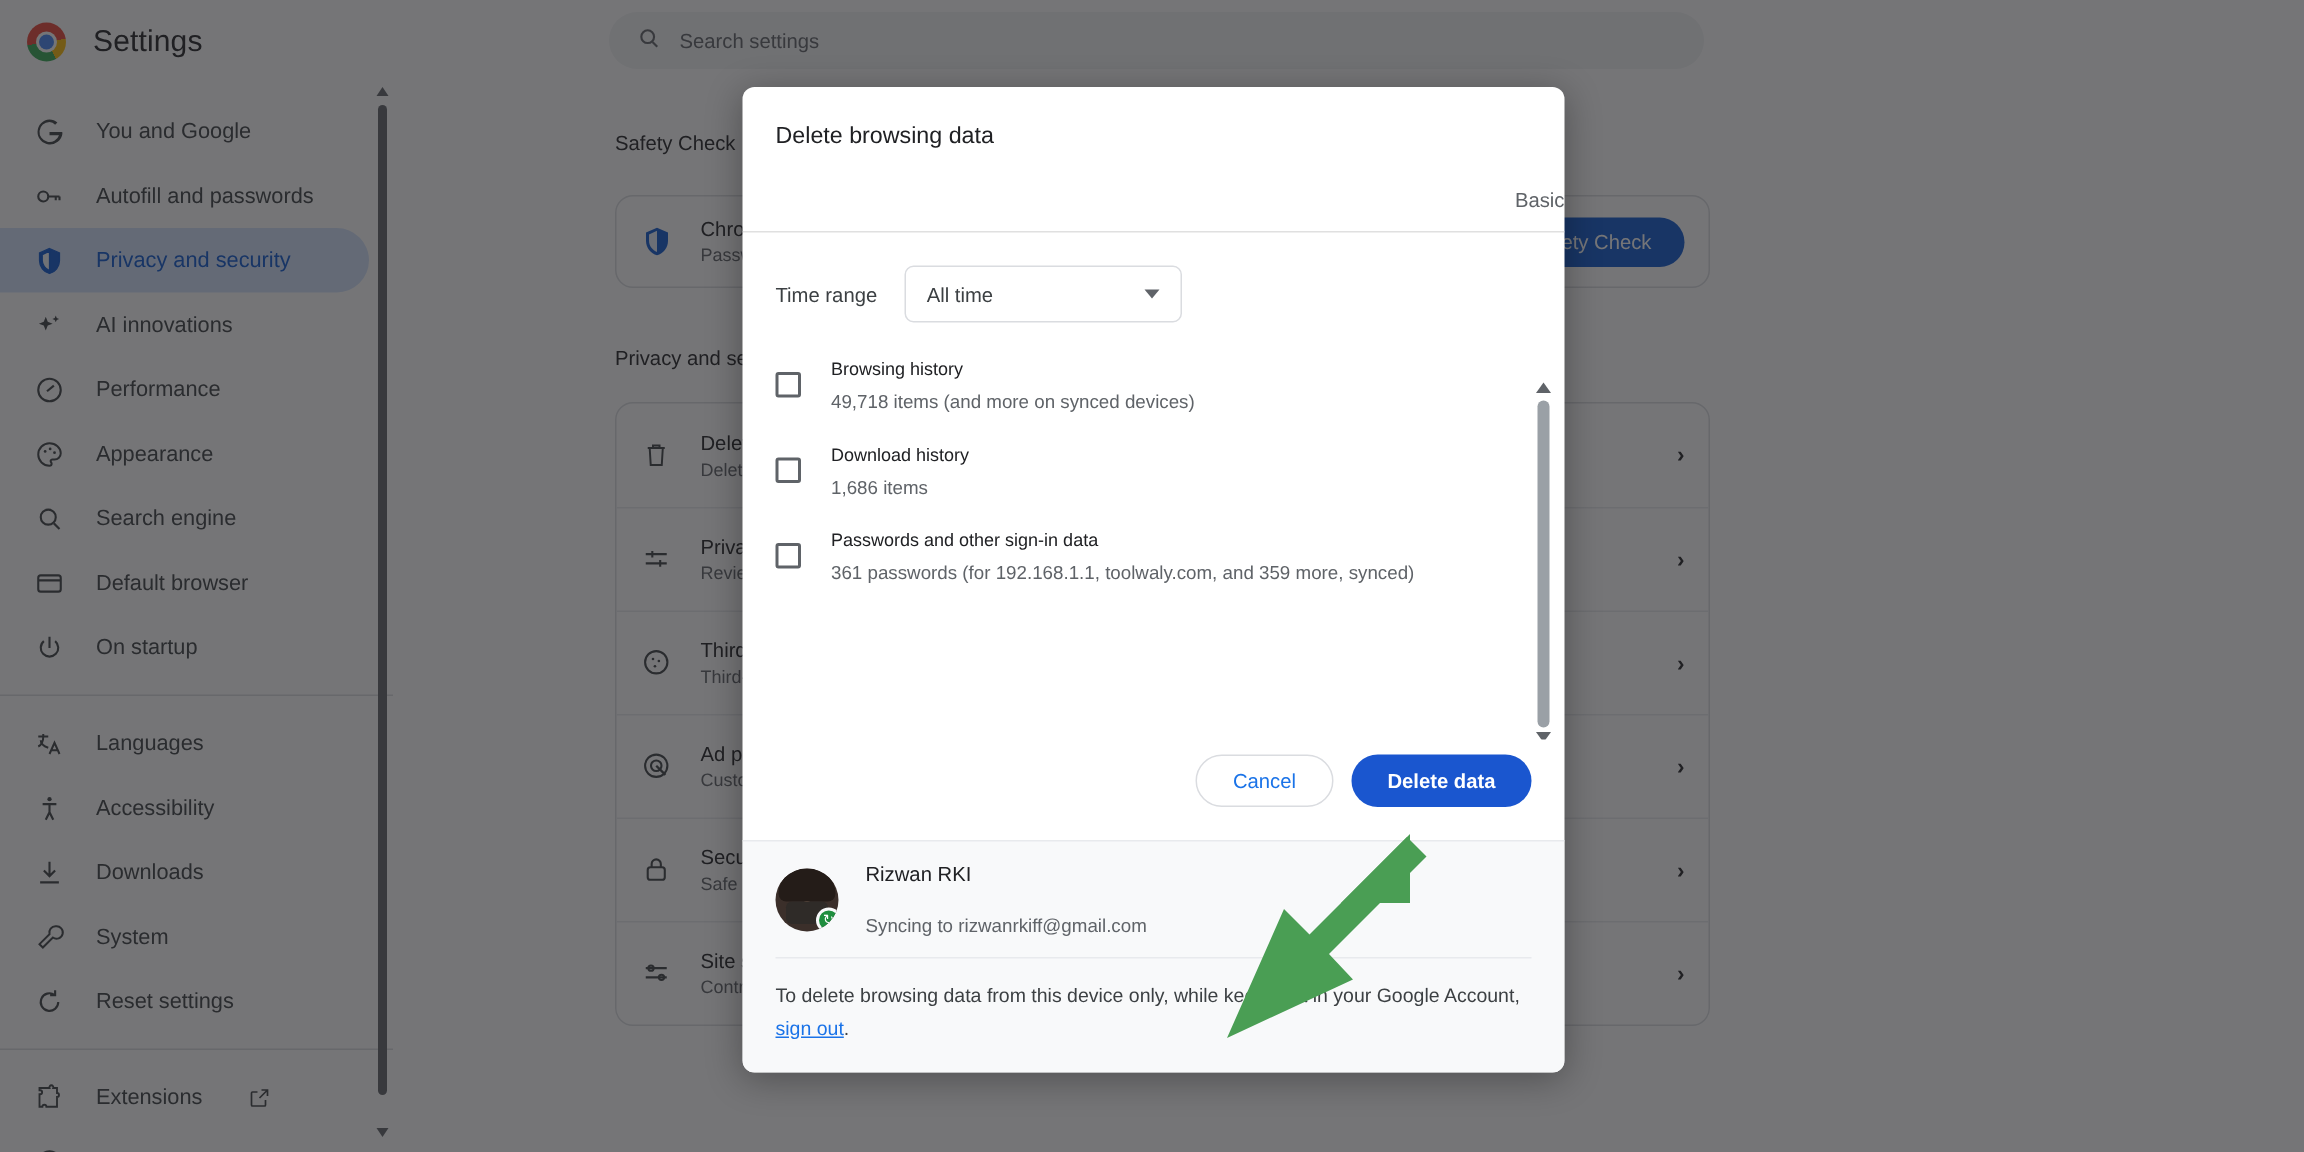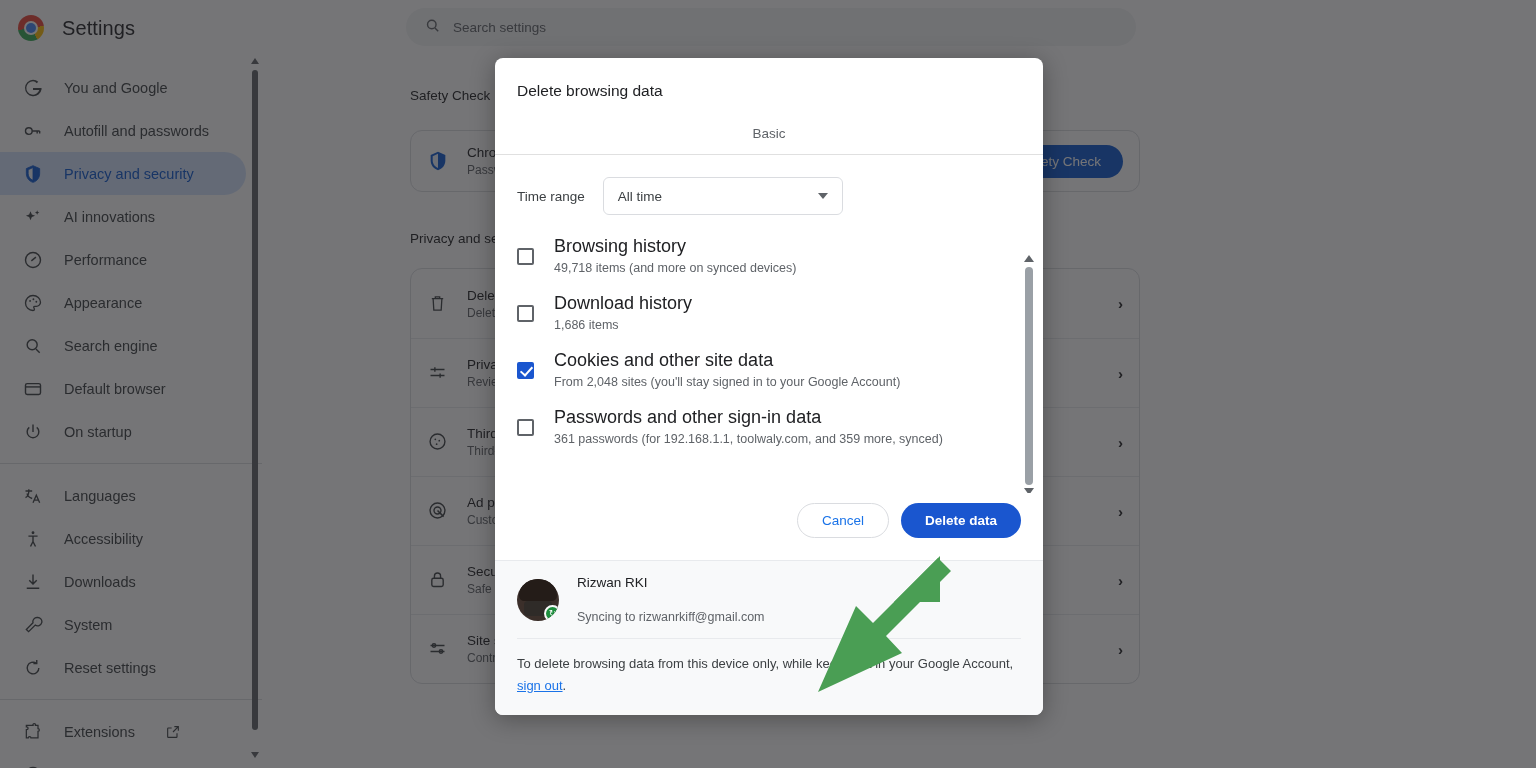--- a/index.html
+++ b/index.html
@@ -108,55 +108,55 @@
   .dialog {
     position: absolute; left: 495px; top: 58px;
     width: 548px; height: 657px;
     background: #ffffff; border-radius: 8px;
     box-shadow: 0 4px 24px rgba(0,0,0,.32);
     display: flex; flex-direction: column; overflow: hidden;
   }
   .dlg-title { padding: 24px 22px 14px 22px; font-size: 15.5px; color: #202124; }
   .tabs { display: flex; border-bottom: 1px solid #e0e0e0; position: relative; }
   .tab {
-    flex: 1; text-align: center; padding: 12px 0 13px 0;
+    flex: 1; text-align: right; padding: 12px 0 13px 0;
     font-size: 13.5px; color: #5f6368; cursor: pointer;
   }
   .tab.active { color: #1a73e8; }
   .tab.active::after {
     content: ""; position: absolute; bottom: -1px; height: 2px;
     background: #1a73e8; left: 50%; right: 0;
   }
 
   .dlg-body { position: relative; height: 340px; overflow: hidden; }
   .timerange { display: flex; align-items: center; gap: 18px; padding: 22px 22px 14px 22px; }
   .tr-label { font-size: 13.5px; color: #3c4043; }
   .tr-select {
-    width: 240px; height: 38px; border: 1px solid #dadce0; border-radius: 6px;
+    width: 185px; height: 38px; border: 1px solid #dadce0; border-radius: 6px;
     display: flex; align-items: center; padding: 2px 14px;
     font-size: 13.5px; color: #3c4043; cursor: pointer;
   }
   .tr-select .caret { margin-left: auto; width: 0; height: 0;
     border-left: 5px solid transparent; border-right: 5px solid transparent;
     border-top: 6px solid #5f6368; }
 
   .opts { padding: 0 22px 0 22px; }
   .opt { display: flex; align-items: flex-start; gap: 20px; padding: 7px 0 8px 0; cursor: pointer; }
   .cb {
     width: 17px; height: 17px; flex: 0 0 17px; margin-top: 12px;
     border: 2px solid #5f6368; border-radius: 2px; background: #fff;
     position: relative;
   }
   .cb.checked { background: #1a56cf; border-color: #1a56cf; }
   .cb.checked::after {
     content: ""; position: absolute; left: 4px; top: 0px;
     width: 5px; height: 10px; border: solid #fff; border-width: 0 2px 2px 0;
     transform: rotate(42deg);
   }
-  .opt .ot1 { font-size: 18px; color: #202124; line-height: 21px; }
+  .opt .ot1 { font-size: 12px; color: #202124; line-height: 21px; }
   .opt .ot2 { font-size: 12.5px; color: #5f6368; line-height: 20px; margin-top: 1px; }
 
   .dlg-scroll { position: absolute; right: 8px; top: 100px; width: 12px; height: 240px; }
   .dlg-scroll .sarr { position: absolute; left: 1px; width: 0; height: 0;
     border-left: 5px solid transparent; border-right: 5px solid transparent; }
   .dlg-scroll .sup { top: 0; border-bottom: 7px solid #5f6368; }
   .dlg-scroll .sdn { bottom: 0; border-top: 7px solid #5f6368; }
   .dlg-scroll .sthumb { position: absolute; left: 2px; top: 12px; width: 8px; height: 218px;
     border-radius: 4px; background: #9aa0a6; }
 
@@ -495,27 +495,20 @@
             </span>
         </div>
         <div class="opt">
           <span class="cb"></span>
           <span>
               <span class="ot1" style="display:block">Download history</span>
               <span class="ot2" style="display:block">1,686 items</span>
             </span>
         </div>
         <div class="opt">
-          <span class="cb checked"></span>
-          <span>
-              <span class="ot1" style="display:block">Cookies and other site data</span>
-              <span class="ot2" style="display:block">From 2,048 sites (you'll stay signed in to your Google Account)</span>
-            </span>
-        </div>
-        <div class="opt">
           <span class="cb"></span>
           <span>
               <span class="ot1" style="display:block">Passwords and other sign-in data</span>
               <span class="ot2" style="display:block">361 passwords (for 192.168.1.1, toolwaly.com, and 359 more, synced)</span>
             </span>
         </div>
 
       </div>
 
       <div class="dlg-scroll">

